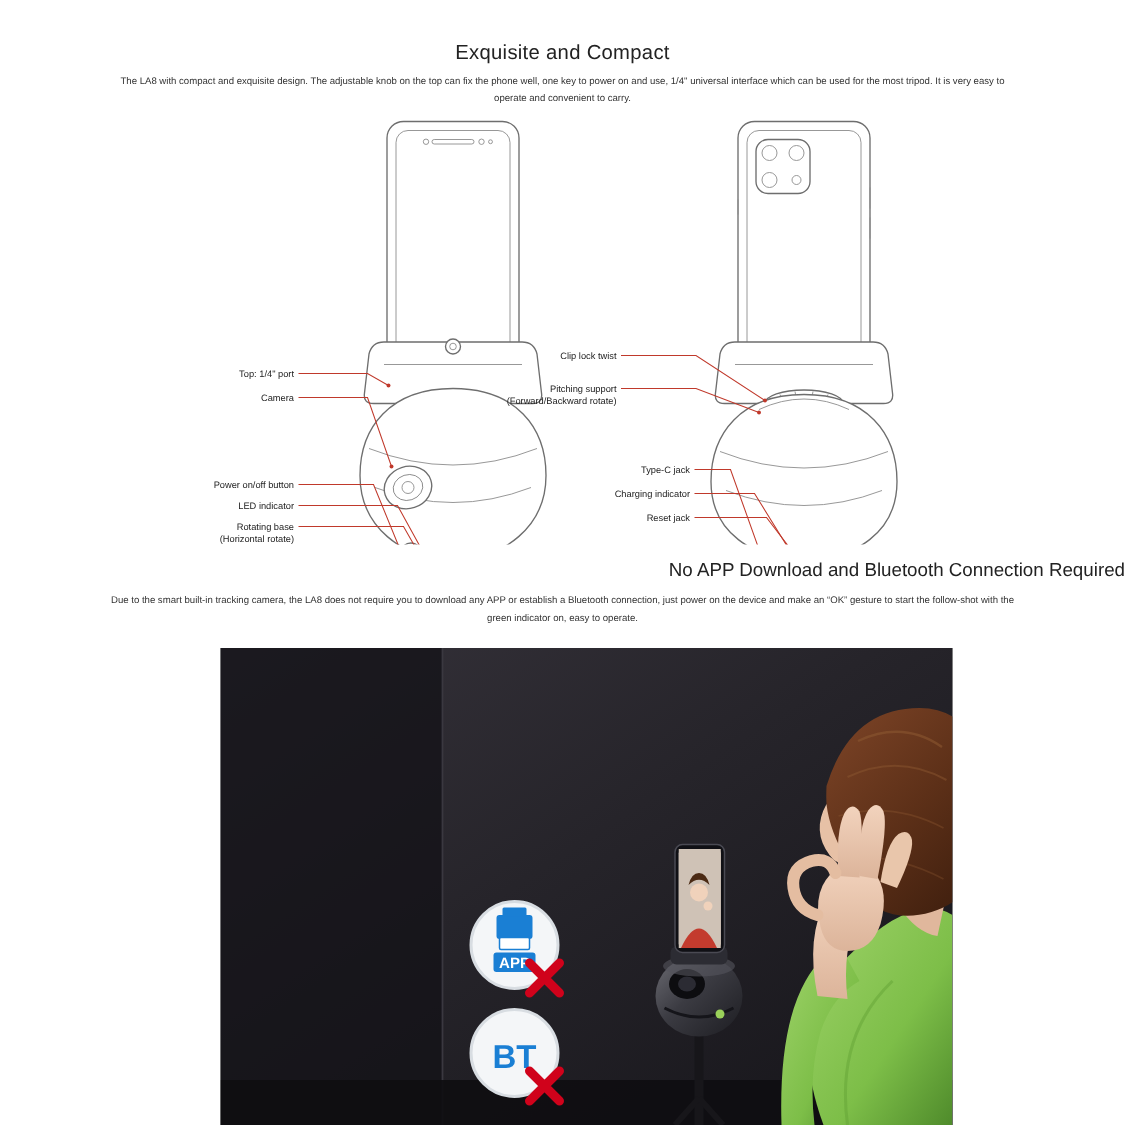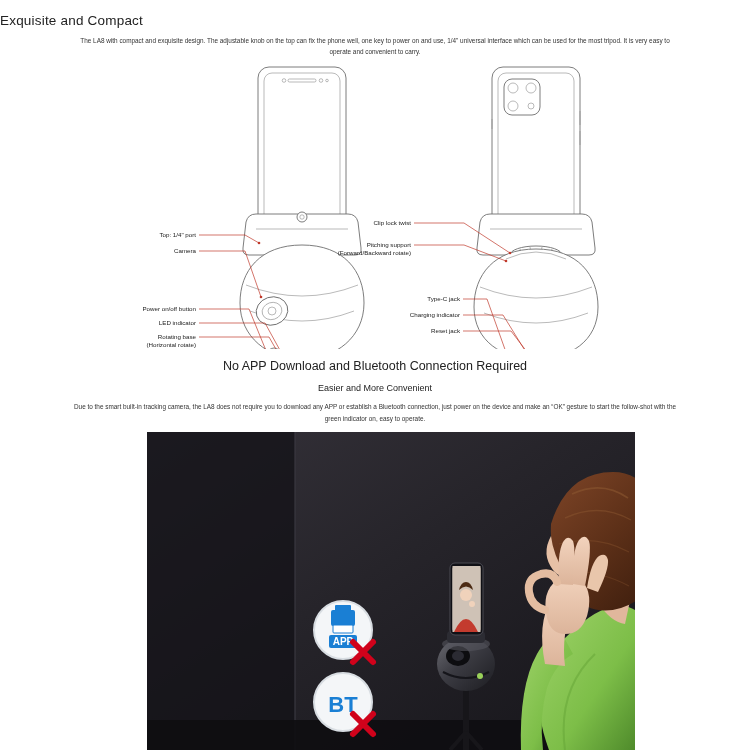--- a/index.html
+++ b/index.html
@@ -12,24 +12,24 @@
   }
   .page {
     position: relative;
     width: 750px;
     height: 750px;
     background: #ffffff;
   }
 
   
   .sec1-title {
-    text-align: left;
+    text-align: center;
     font-size: 13.5px;
     color: #222;
-    padding-top: 13px;
+    padding-top: 27px;
     letter-spacing: .2px;
   }
   .sec1-desc {
     width: 600px;
     margin: 7px auto 0 auto;
     text-align: center;
     font-size: 6.4px;
     line-height: 1.75;
     color: #333;
   }
@@ -38,21 +38,21 @@
   .diagram {
     position: relative;
     width: 750px;
     height: 290px;
     margin-top: 2px;
   }
   .diagram svg { display: block; }
 
   
   .sec2-title {
-    text-align: center;
+    text-align: right;
     font-size: 12.5px;
     color: #222;
     margin-top: 10px;
   }
   .sec2-sub {
     text-align: center;
     font-size: 9px;
     color: #222;
     margin-top: 10px;
   }
@@ -214,21 +214,20 @@
       <text class="t" x="460" y="274" text-anchor="end">Reset jack</text>
 
       <path class="cal" d="M463 320 h58 l16 10"></path>
       <circle class="caldot" cx="537" cy="330" r="1.3"></circle>
       <text class="t" x="460" y="322" text-anchor="end">Bottom: 1/4" port</text>
     </svg>
   </div>
 
   <div>
     <div class="sec2-title">No APP Download and Bluetooth Connection Required</div>
-    <div class="sec2-sub">Easier and More Convenient</div>
     <div class="sec2-desc">Due to the smart built-in tracking camera, the LA8 does not require you to download any APP or establish a Bluetooth connection, just power on the device and make an “OK” gesture to start the follow-shot with the green indicator on, easy to operate.</div>
   </div>
 
   <div class="photo-wrap">
     <svg class="photo" width="488" height="318" viewBox="0 0 488 318" xmlns="http://www.w3.org/2000/svg">
       <defs>
         <linearGradient id="wall" x1="0" y1="0" x2="1" y2="1">
           <stop offset="0%" stop-color="#35323a"></stop>
           <stop offset="45%" stop-color="#26242a"></stop>
           <stop offset="100%" stop-color="#16151a"></stop>

